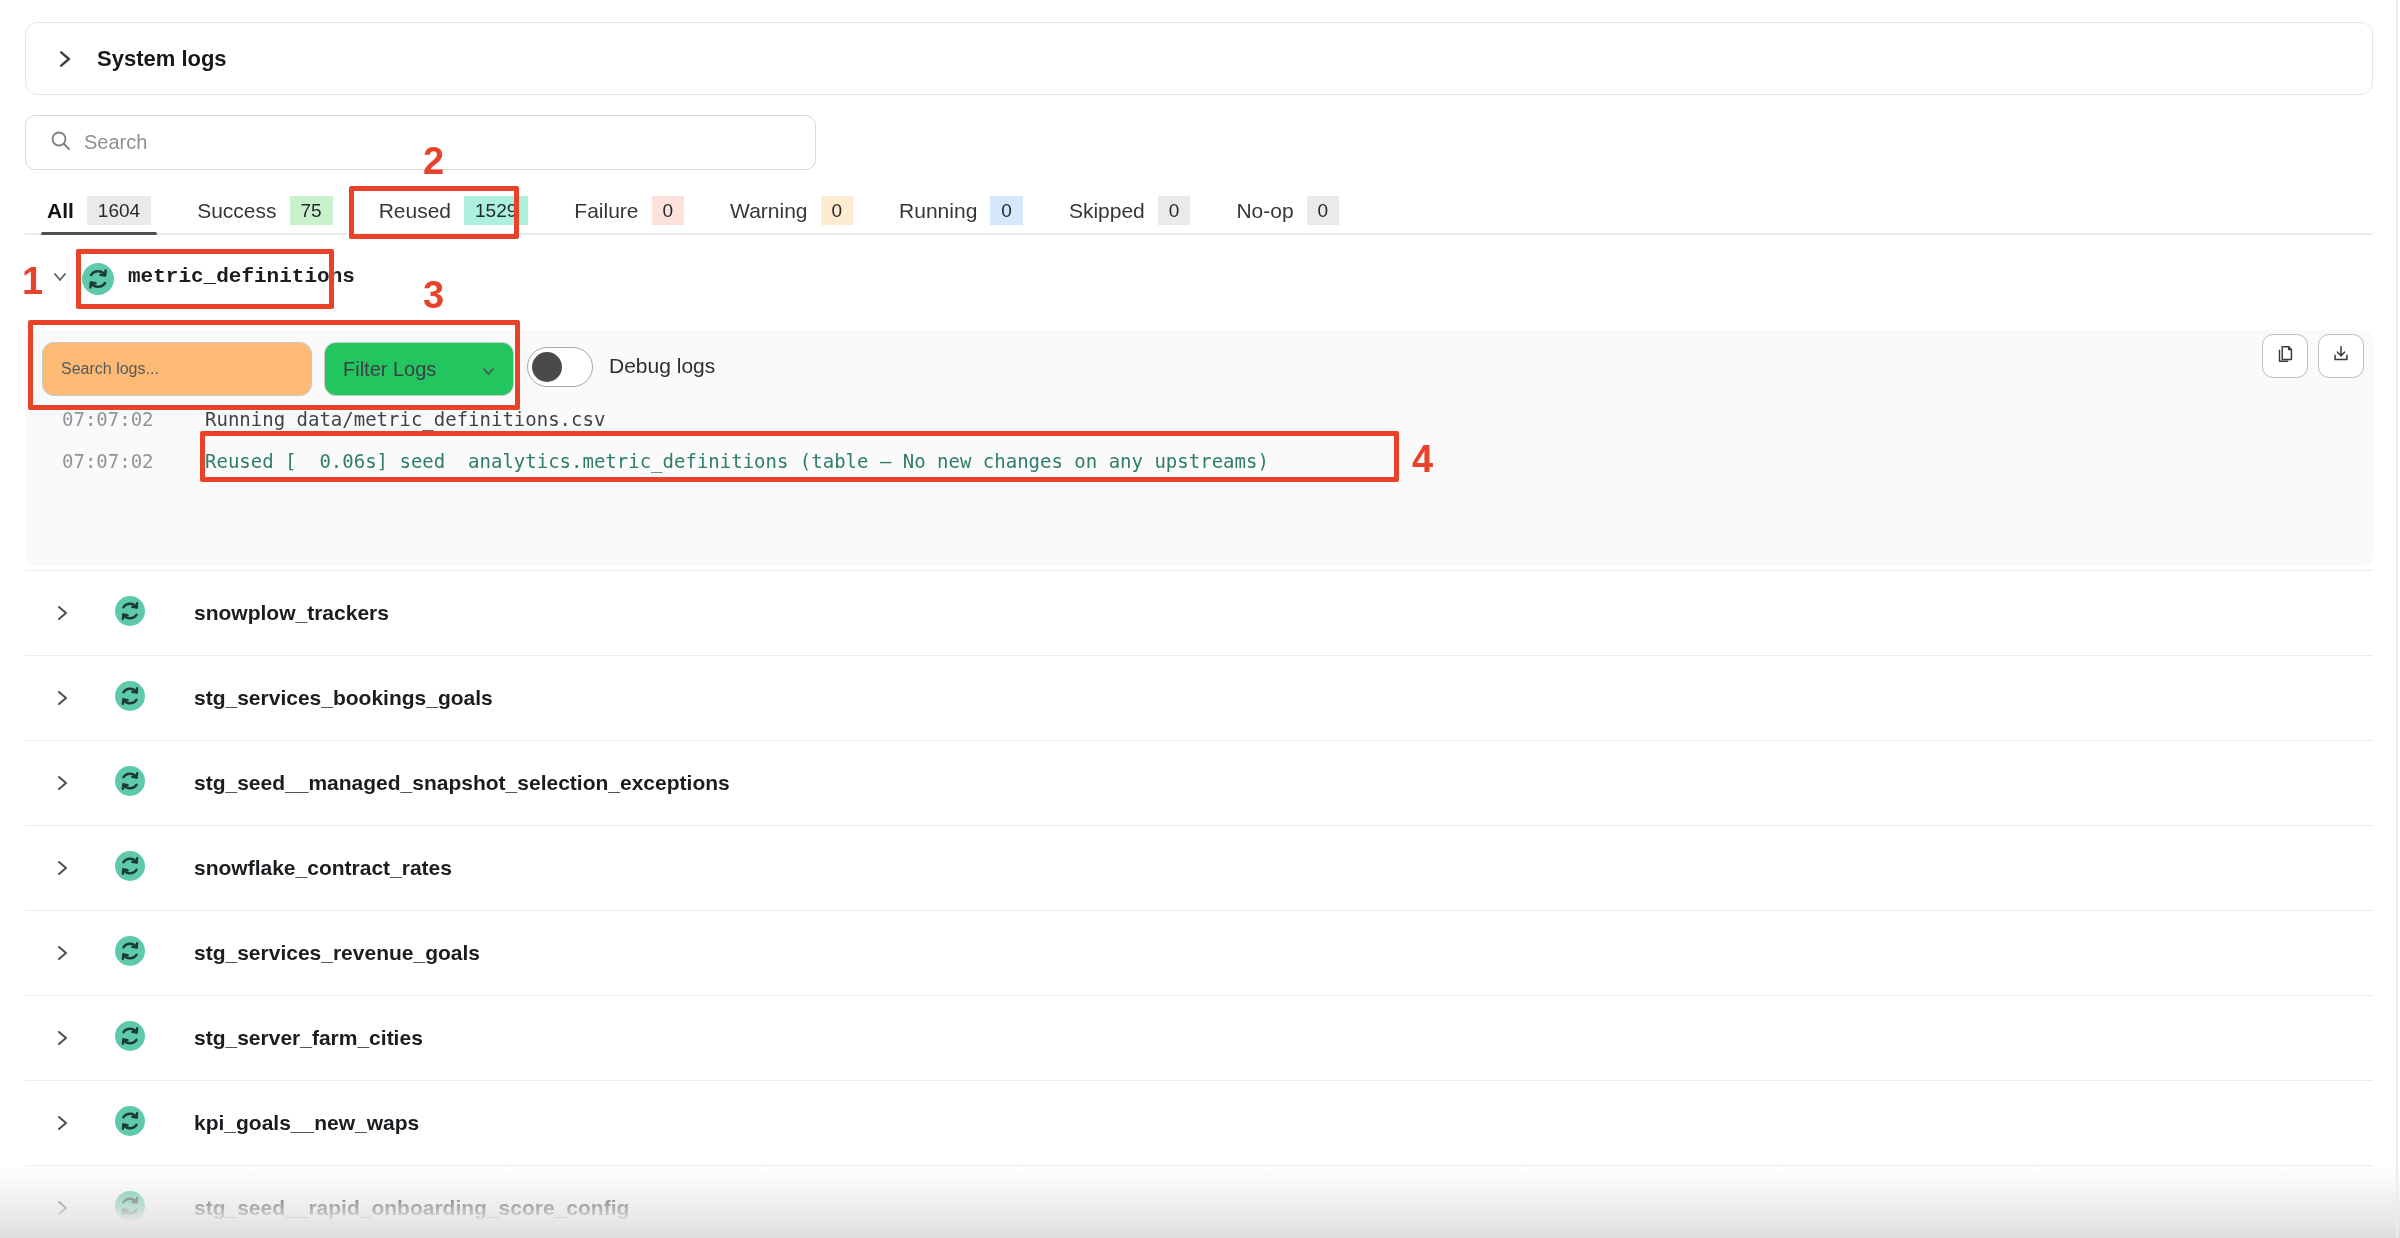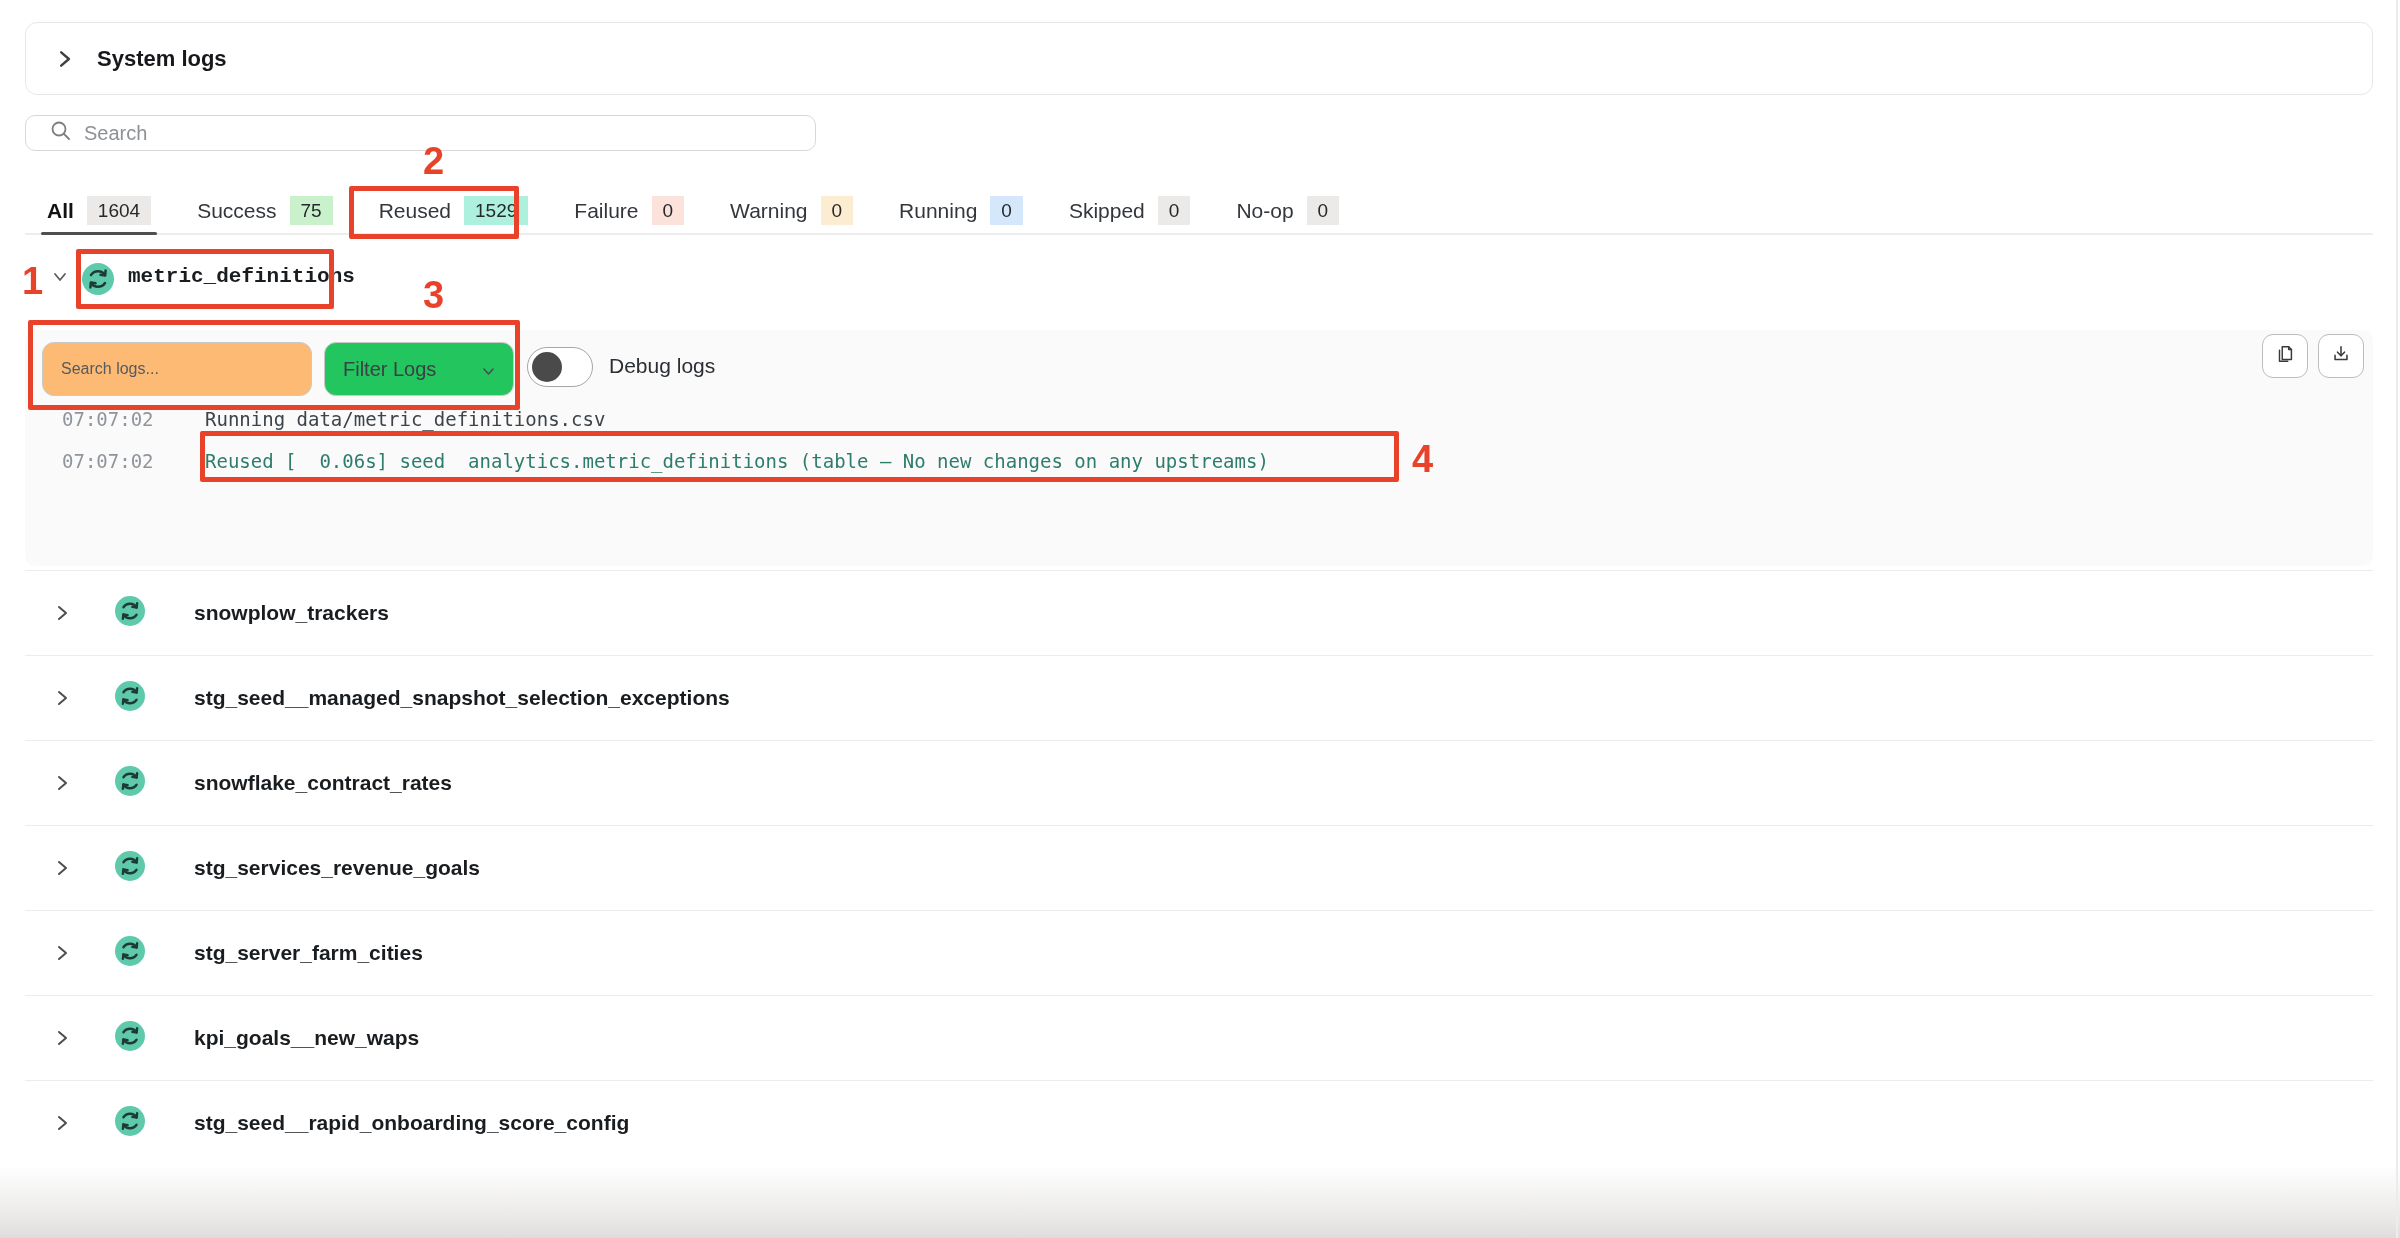--- a/index.html
+++ b/index.html
@@ -23,21 +23,21 @@
   .header-card{
     position:absolute;left:25px;top:22px;width:2348px;height:73px;
     border:1px solid #e7e7e7;border-radius:12px;background:#fff;
     display:flex;align-items:center;padding-left:30px;cursor:pointer;
   }
   .header-card .chev{display:flex;align-items:center;margin-right:24px;}
   .header-title{font-size:22px;font-weight:700;color:#16181b;}
 
   
   .searchbox{
-    position:absolute;left:25px;top:115px;width:791px;height:36px;
+    position:absolute;left:25px;top:115px;width:791px;height:55px;
     border:1px solid #d8d8d8;border-radius:10px;background:#fff;
     display:flex;align-items:center;padding-left:24px;
   }
   .searchbox input{
     border:none;outline:none;font-size:20px;color:#333;background:transparent;
     margin-left:12px;width:700px;font-family:"Liberation Sans",sans-serif;
   }
   .searchbox input::placeholder{color:#8d9196;}
 
   
@@ -286,20 +286,37 @@
       </span>
     <span class="node-icon"><svg width="30" height="30" viewBox="0 0 32 32">
           <circle cx="16" cy="16" r="16" fill="#5ec9ab"></circle>
           <g stroke="#1d3a33" stroke-width="2.5" fill="none" stroke-linecap="round" stroke-linejoin="round">
             <path d="M9 12 A8.4 8.4 0 0 1 23 12"></path>
             <path d="M23.6 7.6 L23.1 12.5 L18.5 11.7"></path>
             <path d="M23 20 A8.4 8.4 0 0 1 9 20"></path>
             <path d="M8.4 24.4 L8.9 19.5 L13.5 20.3"></path>
           </g>
         </svg></span>
+    <span class="row-label">stg_services_bookings_goals</span>
+  </div>
+  <div class="row">
+    <span class="chev">
+        <svg width="14" height="20" viewBox="0 0 14 20">
+          <path d="M4 4 L11 10 L4 16" stroke="#4a4e53" stroke-width="2" fill="none" stroke-linecap="round" stroke-linejoin="round"></path>
+        </svg>
+      </span>
+    <span class="node-icon"><svg width="30" height="30" viewBox="0 0 32 32">
+          <circle cx="16" cy="16" r="16" fill="#5ec9ab"></circle>
+          <g stroke="#1d3a33" stroke-width="2.5" fill="none" stroke-linecap="round" stroke-linejoin="round">
+            <path d="M9 12 A8.4 8.4 0 0 1 23 12"></path>
+            <path d="M23.6 7.6 L23.1 12.5 L18.5 11.7"></path>
+            <path d="M23 20 A8.4 8.4 0 0 1 9 20"></path>
+            <path d="M8.4 24.4 L8.9 19.5 L13.5 20.3"></path>
+          </g>
+        </svg></span>
     <span class="row-label">stg_seed__managed_snapshot_selection_exceptions</span>
   </div>
   <div class="row">
     <span class="chev">
         <svg width="14" height="20" viewBox="0 0 14 20">
           <path d="M4 4 L11 10 L4 16" stroke="#4a4e53" stroke-width="2" fill="none" stroke-linecap="round" stroke-linejoin="round"></path>
         </svg>
       </span>
     <span class="node-icon"><svg width="30" height="30" viewBox="0 0 32 32">
           <circle cx="16" cy="16" r="16" fill="#5ec9ab"></circle>

